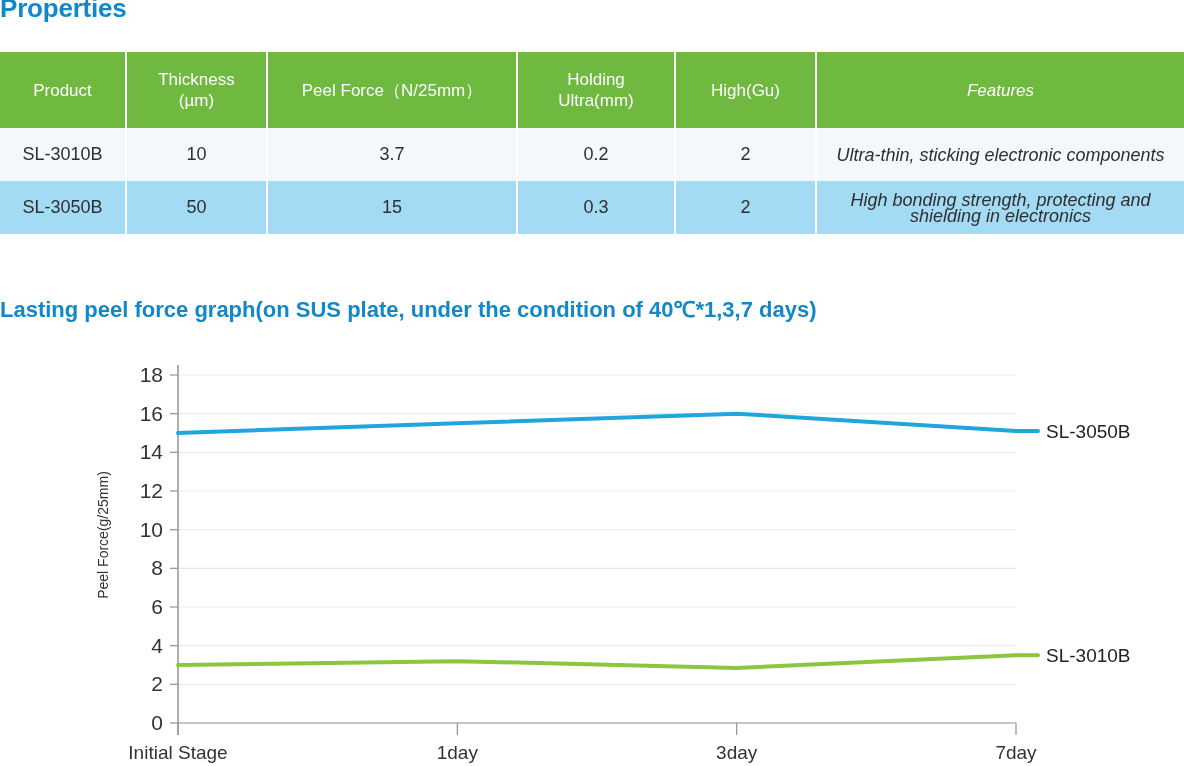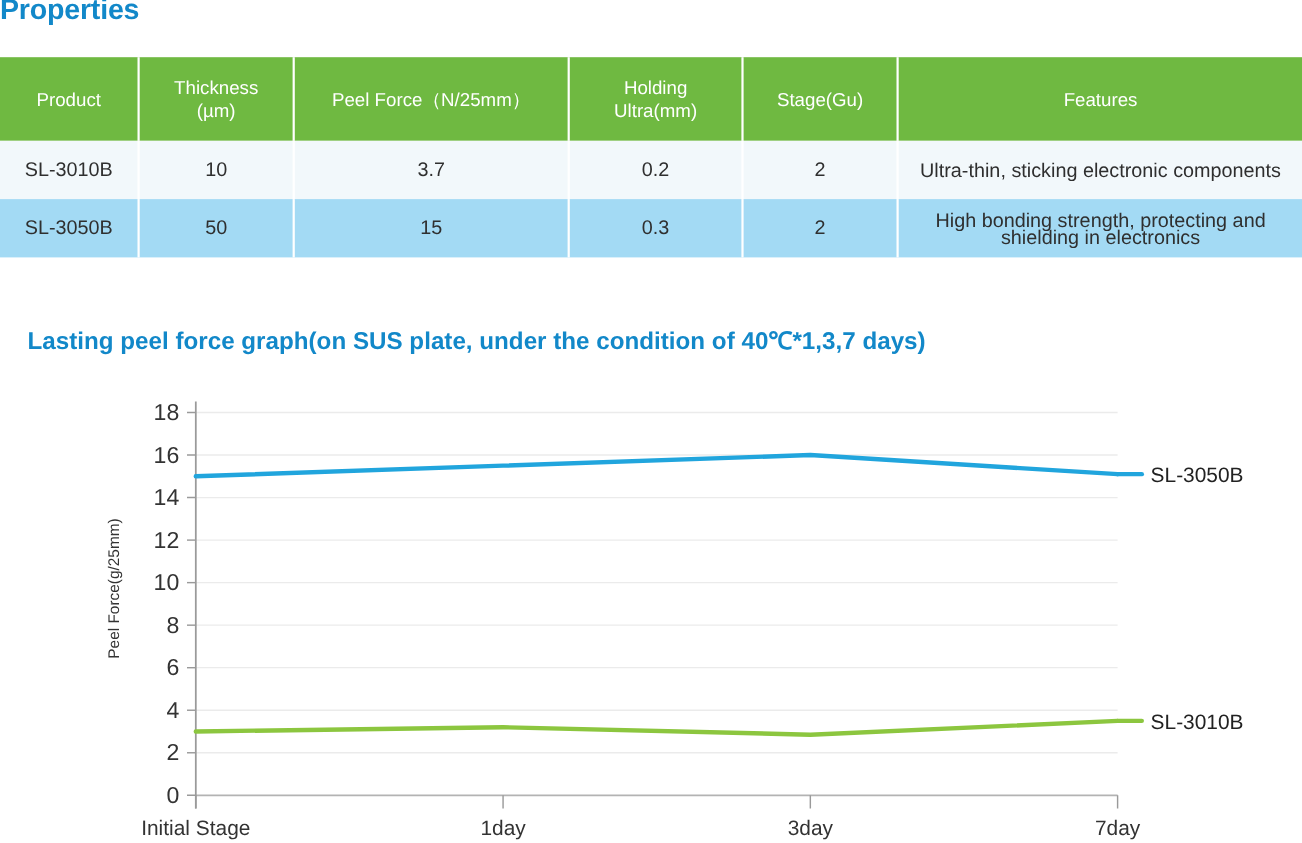--- a/index.html
+++ b/index.html
@@ -43,21 +43,21 @@
   .props-table td {
     border-left: 2px solid #ffffff;
     border-right: 2px solid #ffffff;
     text-align: center;
     vertical-align: middle;
     padding: 0 4px;
   }
   .props-table th:first-child,
   .props-table td:first-child { border-left: none; margin-left: 8px; }
   .props-table th:last-child,
-  .props-table td:last-child { border-right: none; }
+  .props-table td:last-child { border-right: none; font-style: italic; }
 
   .props-table thead th {
     background: #6fb941;
     color: #ffffff;
     font-weight: normal;
     font-size: 17px;
     line-height: 21px;
     height: 76px;
   }
   .props-table tbody tr.row-a td {
@@ -89,21 +89,20 @@
   
   .chart-title {
     position: absolute;
     left: 0;
     top: 296px;
     color: #1288c9;
     font-weight: bold;
     font-size: 22px;
     line-height: 28px;
     white-space: nowrap;
-    padding-left: 25px;
   }
 
   
   .chart-wrap {
     position: absolute;
     left: 0;
     top: 350px;
     width: 1184px;
     height: 416px;
   }
@@ -154,21 +153,21 @@
         <span>(µm)</span>
       </th>
       <th>
         <span>Peel Force（N/25mm）</span>
       </th>
       <th>
         <span>Holding</span><br>
         <span>Ultra(mm)</span>
       </th>
       <th>
-        <span>Stage(Gu)</span>
+        <span>High(Gu)</span>
       </th>
       <th>
         <span>Features</span>
       </th>
     </tr>
   </thead>
   <tbody>
     <tr class="row-a">
       <td>SL-3010B</td>
       <td>10</td>

